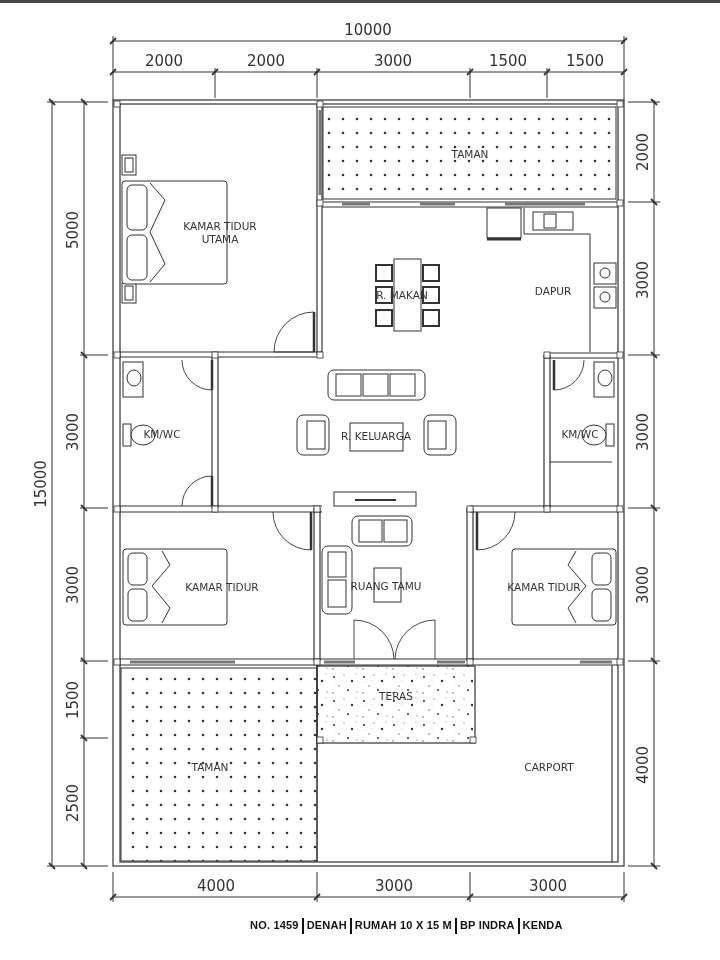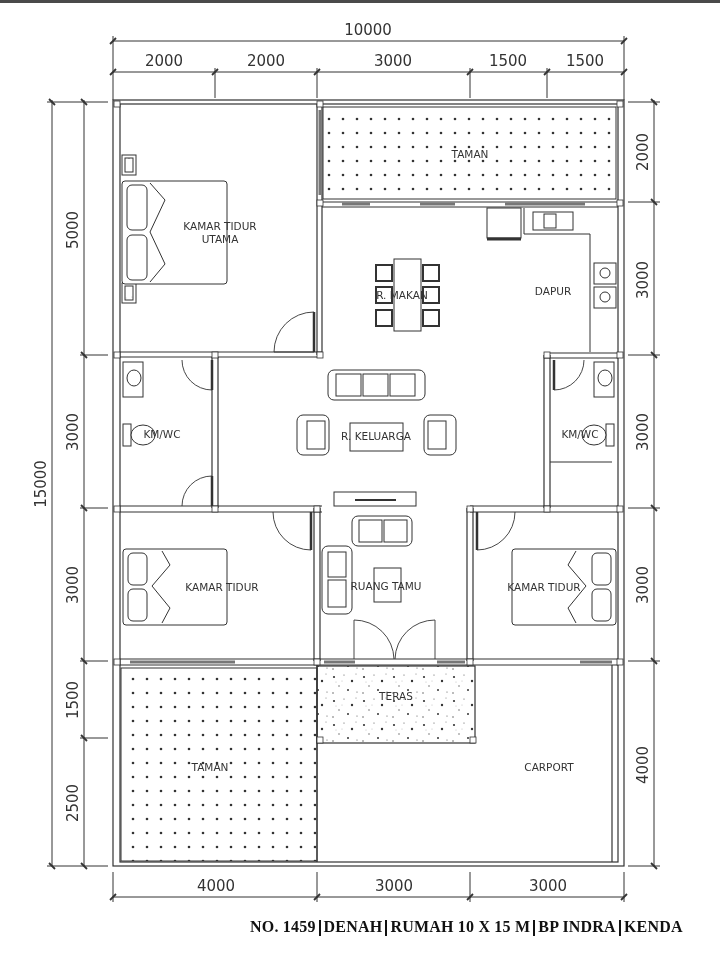--- a/index.html
+++ b/index.html
@@ -1,21 +1,21 @@
 <!DOCTYPE html>
 <html><head>
 <meta charset="utf-8">
 <style>
   html,body{margin:0;padding:0;}
   body{width:720px;height:960px;background:#ffffff;position:relative;overflow:hidden;font-family:"DejaVu Sans","Liberation Sans",sans-serif;}
   .topbar{position:absolute;left:0;top:0;width:720px;height:3px;background:#4a4a4a;}
   svg.plan{position:absolute;left:0;top:0;}
   .dimtxt{font-family:"DejaVu Sans","Liberation Sans",sans-serif;font-size:15px;fill:#333;}
   .roomtxt{font-family:"DejaVu Sans","Liberation Sans",sans-serif;font-size:10.5px;fill:#333;}
-  .footer{position:absolute;left:250px;top:918px;white-space:nowrap;font-family:Liberation Serif, serif;font-weight:bold;font-size:16px;color:#111;letter-spacing:0.2px;}
+  .footer{position:absolute;left:250px;top:918px;white-space:nowrap;font-family:Liberation Sans, sans-serif;font-weight:bold;font-size:11px;color:#111;letter-spacing:0.2px;}
   .footer .seg{display:inline-block;}
   .footer .sep{display:inline-block;width:2px;height:16px;background:#111;vertical-align:middle;margin:0 3px;}
 </style>
 </head>
 <body>
 
 <div class="topbar"></div>
 
 <svg class="plan" width="720" height="960" viewBox="0 0 720 960" xmlns="http://www.w3.org/2000/svg">
   <defs>

